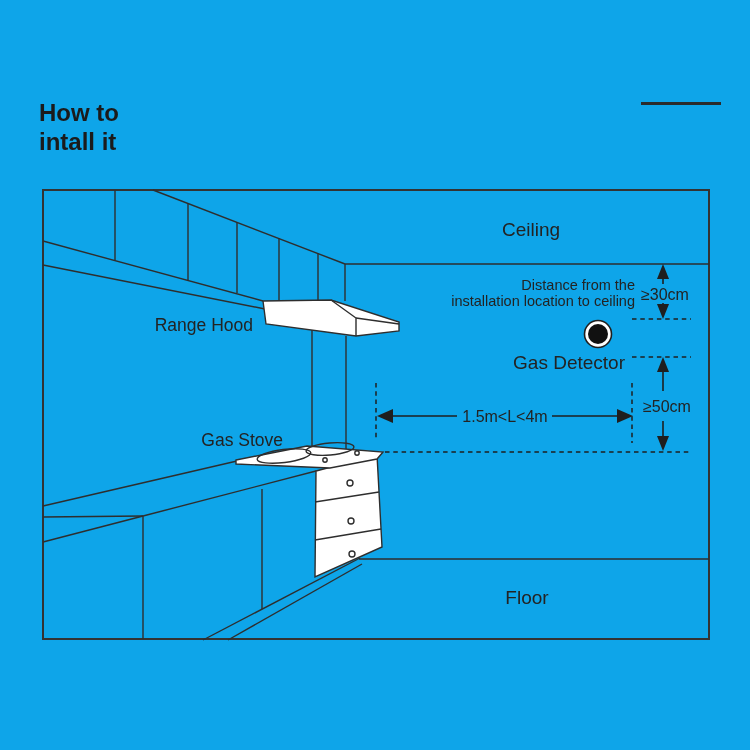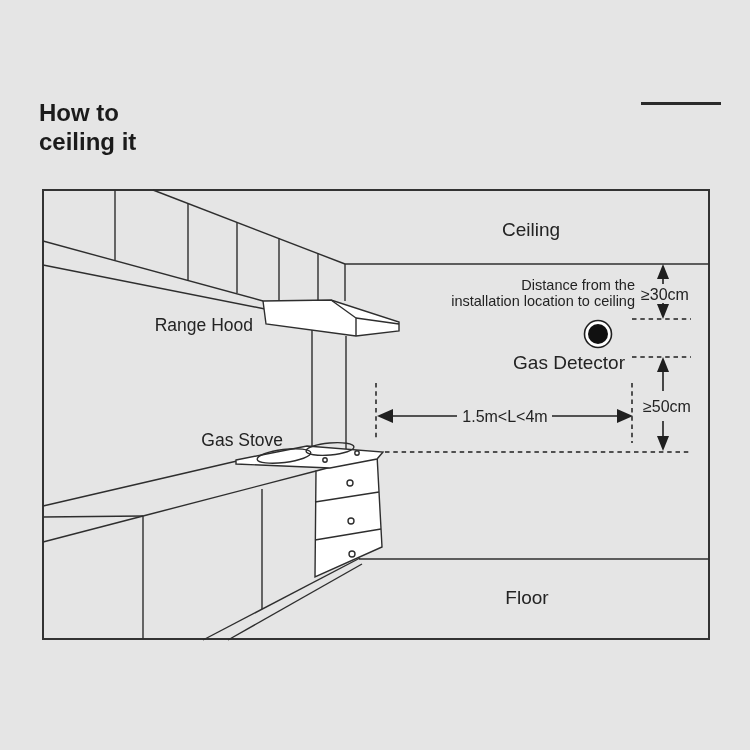--- a/index.html
+++ b/index.html
@@ -4,21 +4,21 @@
 <style>
   html, body {
     margin: 0;
     padding: 0;
     width: 750px;
     height: 750px;
     background: #ffffff;
     font-family: "Liberation Sans", sans-serif;
     overflow: hidden;
   }
-  .stage { position: relative; width: 750px; height: 750px; background: #e5e5e5; }
+  .stage { position: relative; width: 750px; height: 750px; background: #0ea5e9; }
   .title-block {
     position: absolute;
     left: 39px;
     top: 98px;
     color: #1b1b1b;
     font-weight: bold;
     font-size: 24px;
     line-height: 29px;
     letter-spacing: 0px;
   }
@@ -39,21 +39,21 @@
   .lbl-note { font-size: 14.5px; }
   .lbl-dim  { font-size: 16px; }
 </style>
 </head>
 <body>
 
 <div class="stage">
 
   <div class="title-block">
     <div>How to</div>
-    <div>ceiling it</div>
+    <div>intall it</div>
   </div>
 
   <div class="deco-rule"></div>
 
   <svg width="750" height="750" viewBox="0 0 750 750" style="position:absolute;left:0;top:0;">
 
     <rect x="43" y="190" width="666" height="449" fill="none" stroke="#333333" stroke-width="2"></rect>
 
     <g stroke="#2e2e2e" stroke-width="1.4" fill="none">
       <path d="M345,264 L709,264"></path>

